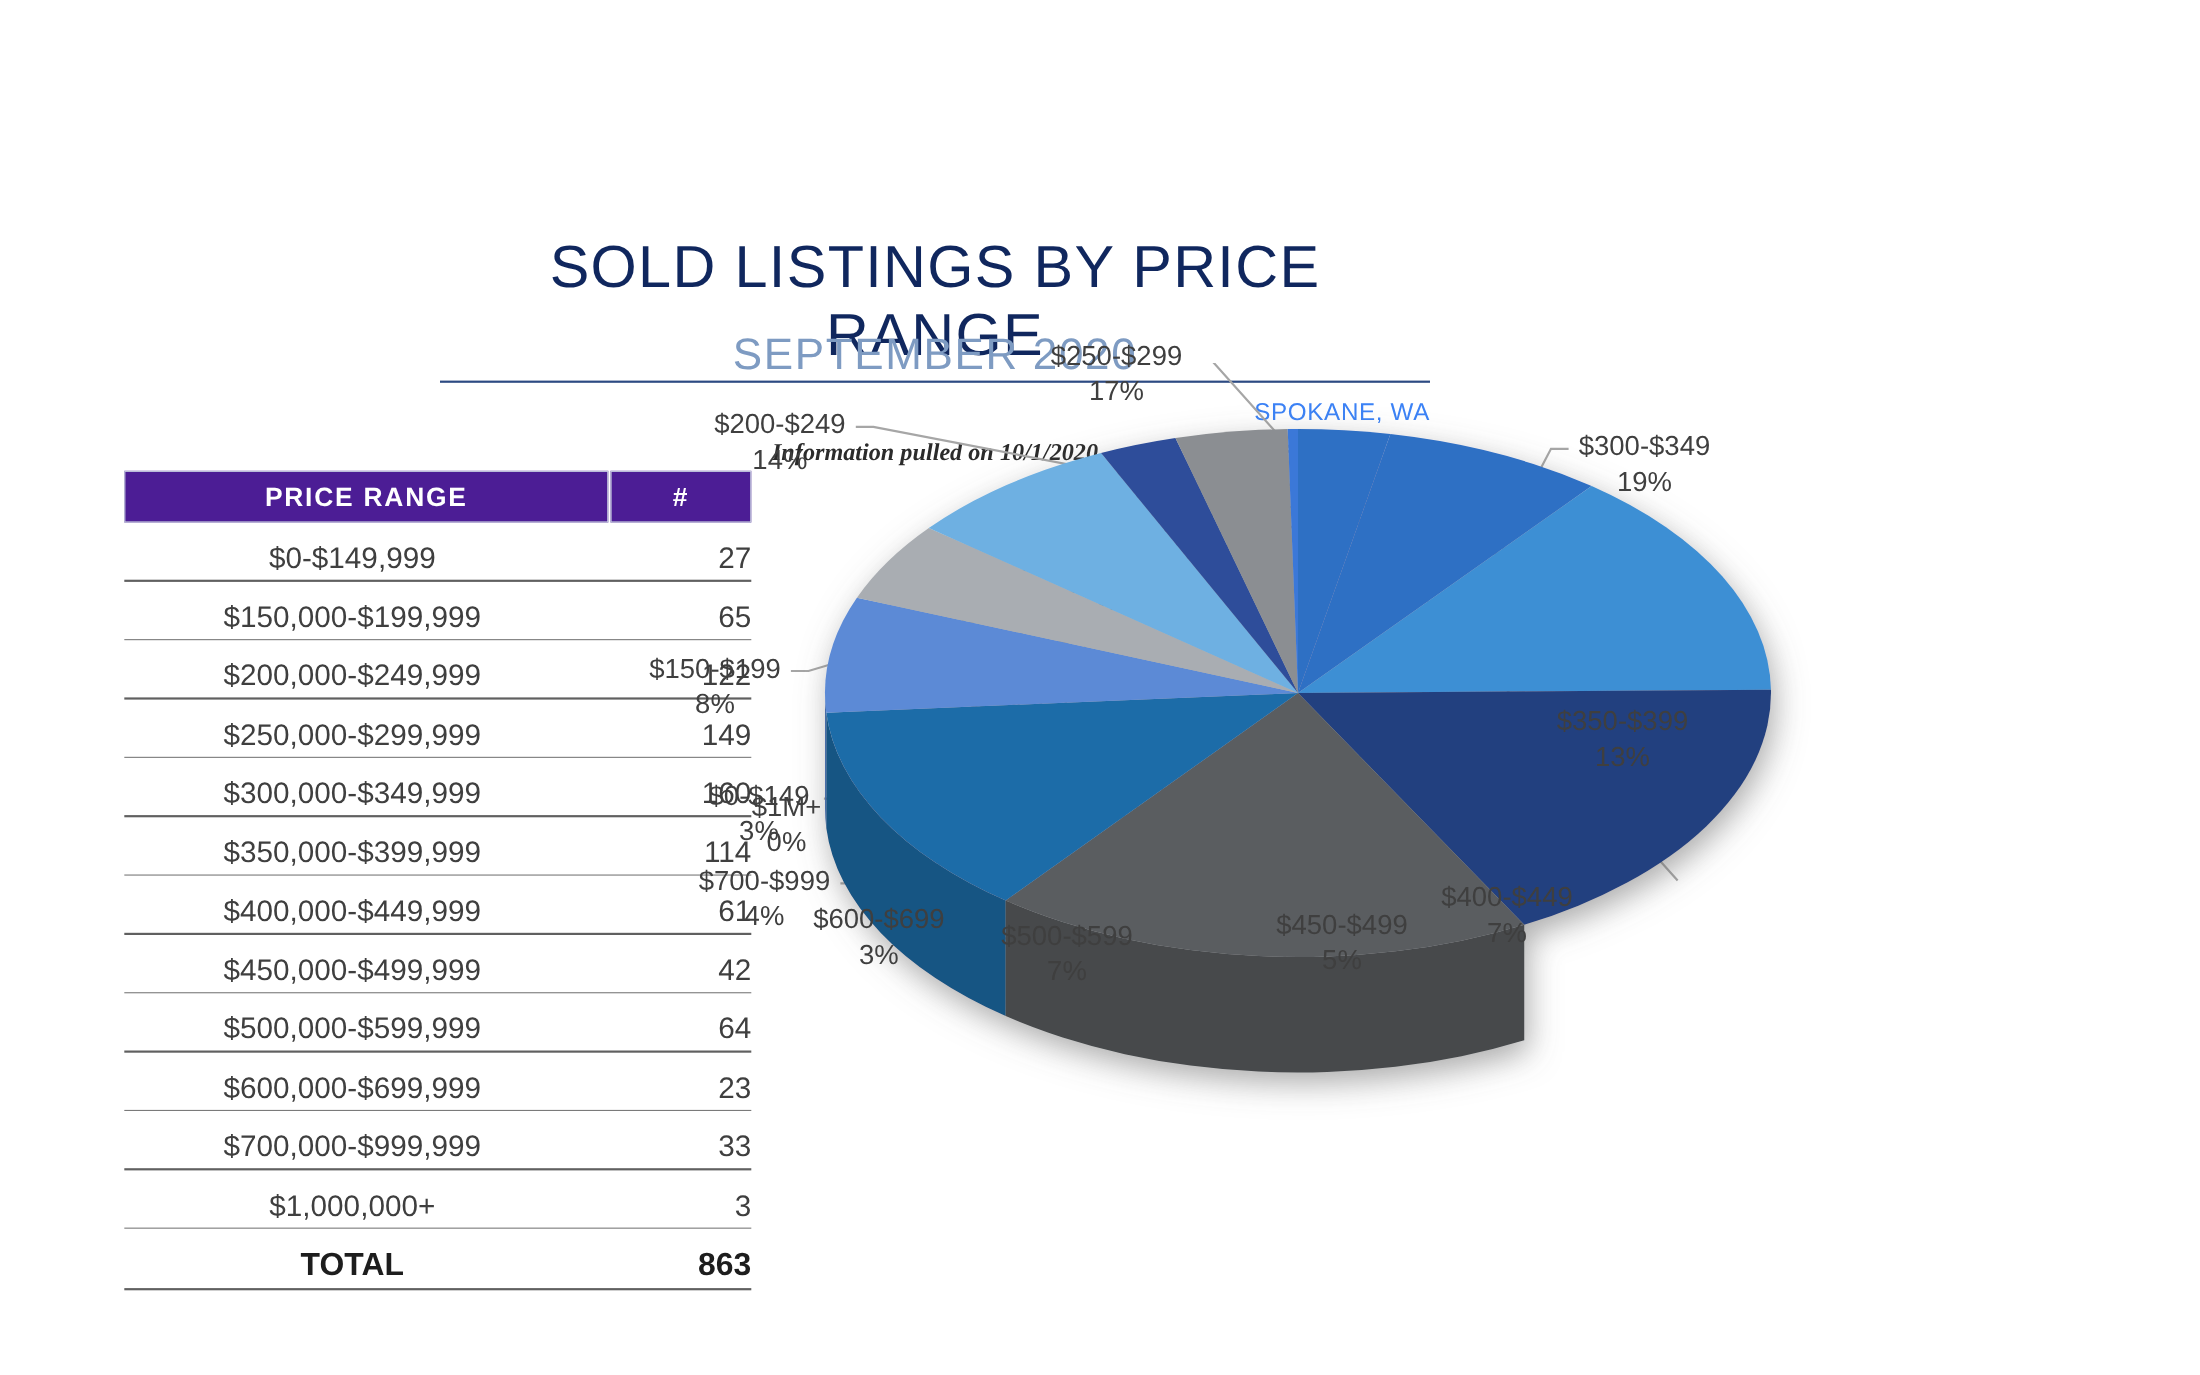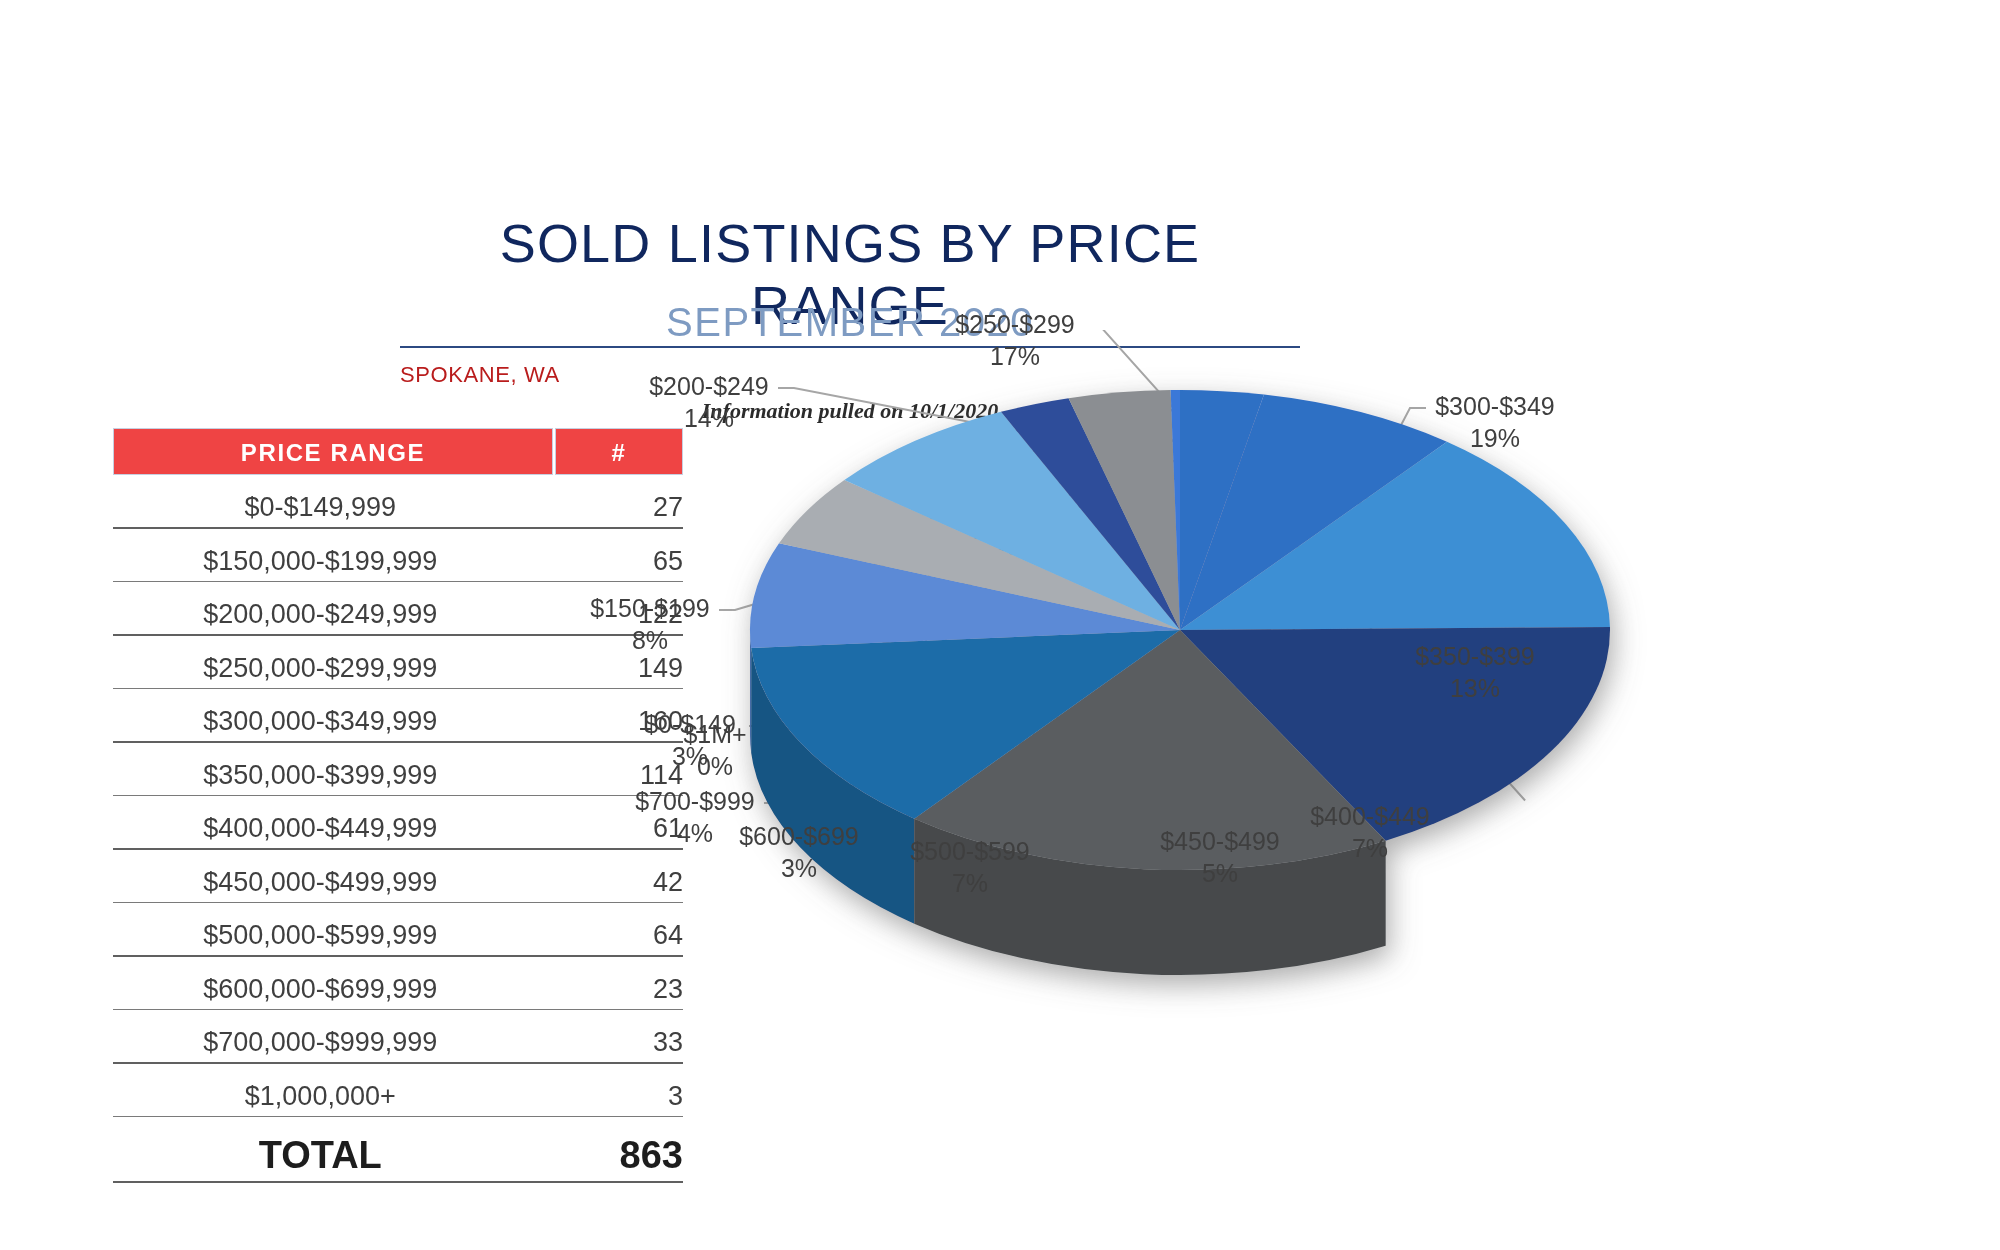--- a/index.html
+++ b/index.html
@@ -13,53 +13,53 @@
     font-size:54px;letter-spacing:1.2px;color:#10275e;font-weight:400;
     display:inline-block;padding:0 14px 10px 14px;
     border-bottom:2px solid #2c4a82;
   }
   .title-wrap{position:absolute;left:400px;top:212px;width:900px;text-align:center;}
   .subtitle{
     position:absolute;left:400px;top:300px;width:900px;text-align:center;
     font-size:40px;letter-spacing:1.5px;color:#7e9bc2;font-weight:400;
   }
   .locline{
-    position:absolute;left:400px;top:362px;width:900px;text-align:left;
-    font-size:22px;letter-spacing:.6px;color:#b91c1c;
+    position:absolute;left:400px;top:362px;width:900px;text-align:right;
+    font-size:22px;letter-spacing:.6px;color:#3b82f6;
   }
   .pulled{
     position:absolute;left:400px;top:398px;width:900px;text-align:center;
     font-size:22px;color:#2b2b2b;font-style:italic;font-weight:700;
     font-family:"Liberation Serif","DejaVu Serif",serif;
   }
 
   
   .tbl{position:absolute;left:113px;top:428px;width:570px;}
   .trow{display:flex;align-items:flex-end;gap:33px;}
   .thead{display:flex;}
   .th-label,.th-num{
-    background:#ef4444;color:#ffffff;font-weight:700;font-size:24px;
+    background:#4c1d95;color:#ffffff;font-weight:700;font-size:24px;
     letter-spacing:1.6px;text-align:center;
     height:47px;line-height:47px;
     border:1px solid #c7cfe0;box-sizing:border-box;
   }
   .th-label{width:440px;}
   .th-num{width:128px;margin-left:2px;}
 
   .cell-label{
     width:440px;text-align:center;font-size:27px;color:#3f3f3f;
     padding-top:7px;padding-bottom:4px;box-sizing:border-box;
   }
   .cell-num{
     width:130px;text-align:right;font-size:27px;color:#3f3f3f;
     padding-top:17px;padding-bottom:4px;box-sizing:border-box;
   }
   .rowline{height:0;border-top:2px solid #606060;width:570px;}
   .rowline.thin{border-top:1.5px solid #7a7a7a;}
-  .total .cell-label,.total .cell-num{font-weight:700;color:#1d1d1d;font-size:38px;}
+  .total .cell-label,.total .cell-num{font-weight:700;color:#1d1d1d;font-size:29px;}
 
   
   #pie{position:absolute;left:640px;top:330px;}
   .lbl{
     position:absolute;font-size:25px;color:#3f3f3f;white-space:nowrap;
     line-height:1.28;text-align:center;
   }
 </style>
 </head>
 <body>

